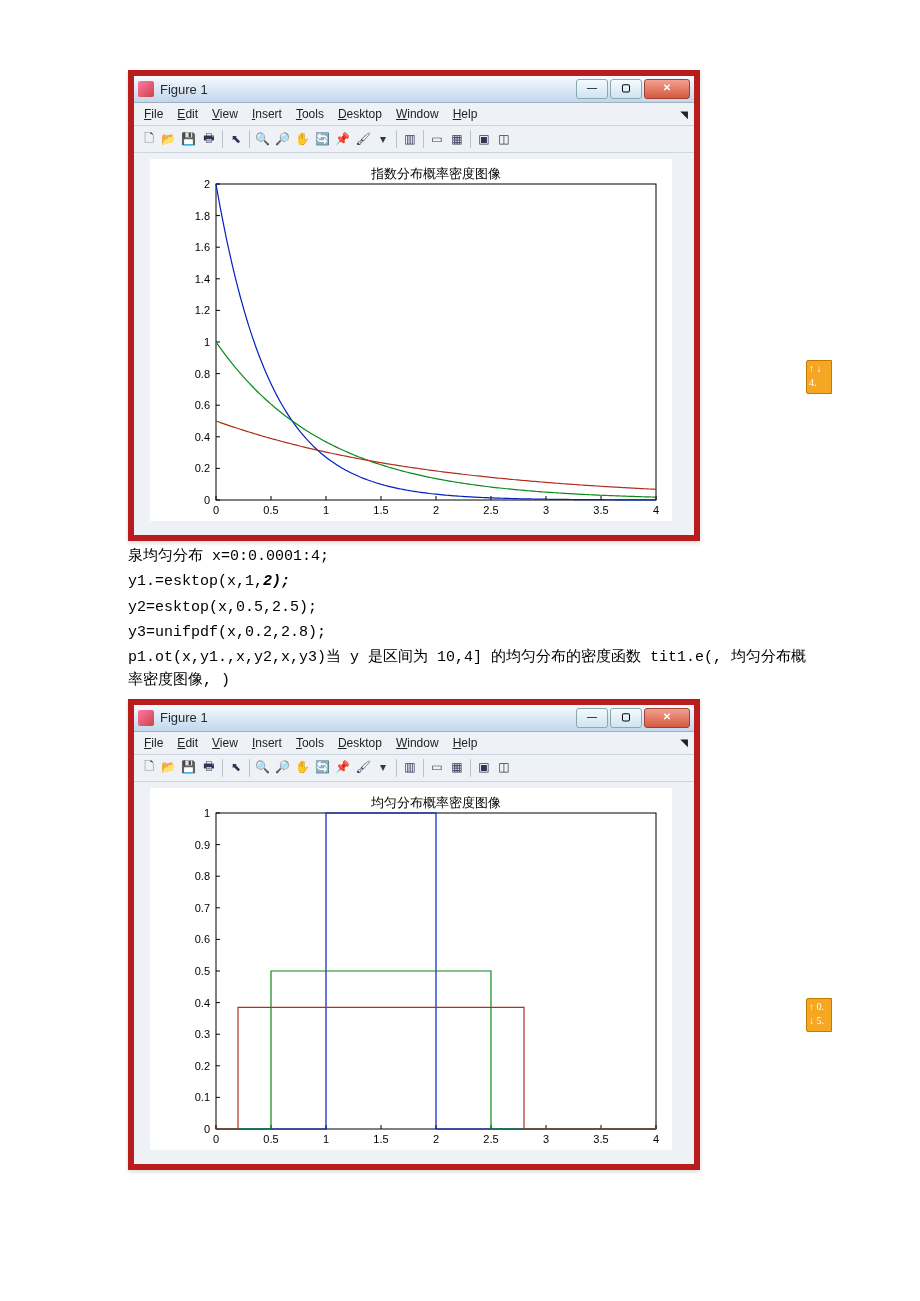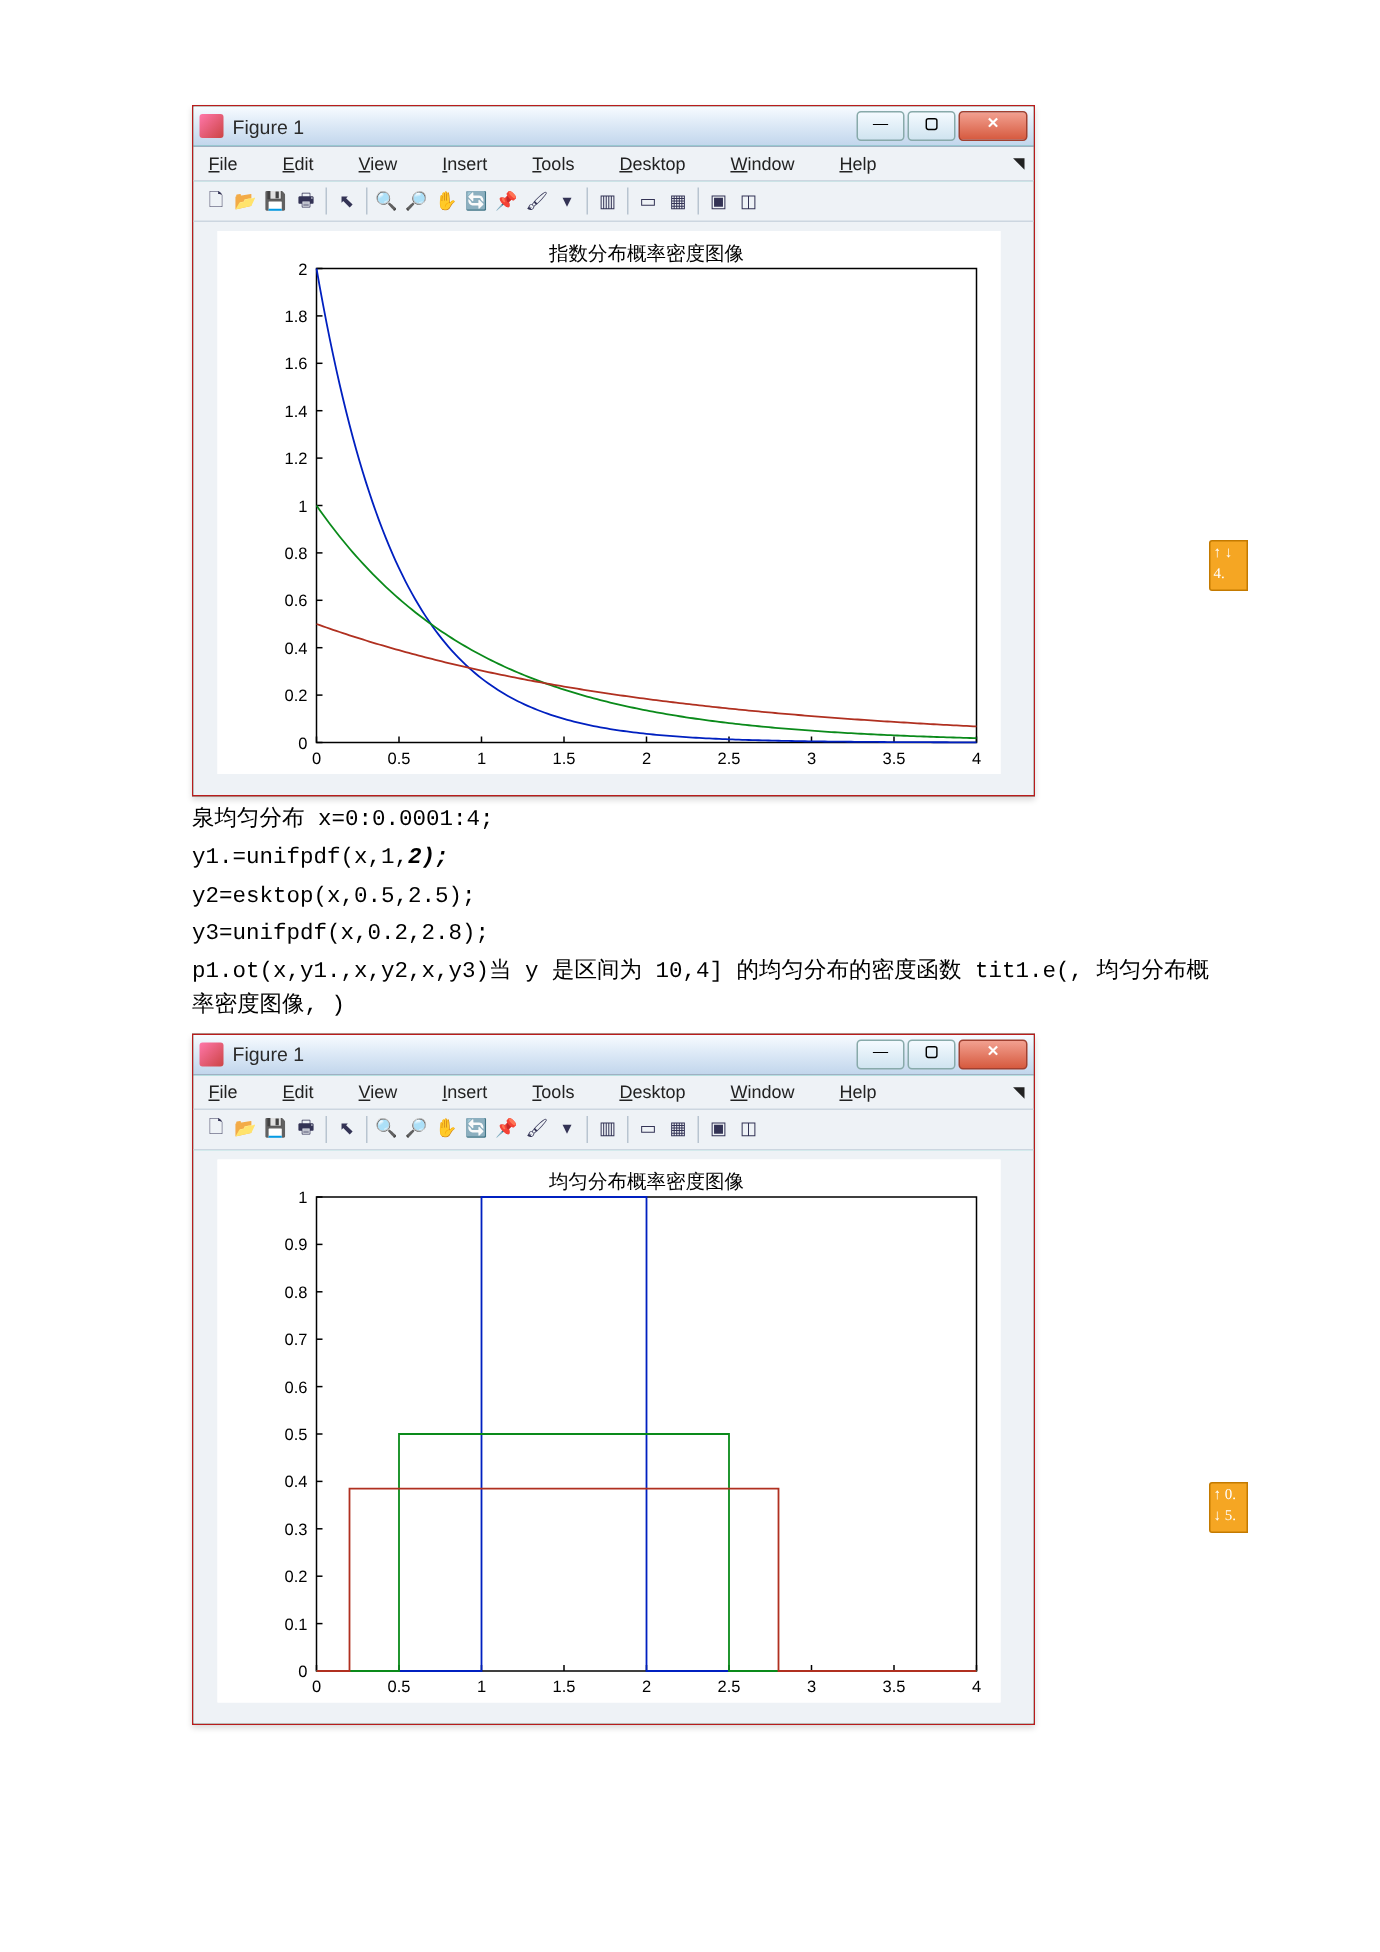--- a/index.html
+++ b/index.html
@@ -1,24 +1,24 @@
 <!DOCTYPE html>
 <html><head>
 <meta charset="utf-8">
 <style>
 body{margin:0;background:#fff;font-family:"SimSun","Songti SC",serif;font-size:15px;color:#000;width:920px}
 .page{padding:70px 110px 30px 128px}
-.figwin{border:1px solid #b91c1c;background:#5eead4;margin:0 0 4px 0;width:560px;box-shadow:0 2px 4px rgba(0,0,0,.15)}
+.figwin{border:6px solid #b91c1c;background:#6d28d9;margin:0 0 4px 0;width:560px;box-shadow:0 2px 4px rgba(0,0,0,.15)}
 .titlebar{background:linear-gradient(to bottom,#f7fbff 0%,#dbe8f6 50%,#c2d6ec 100%);height:26px;display:flex;align-items:center;padding:0 4px;border-bottom:1px solid #9fb0c2}
 .titlebar .icon{width:16px;height:16px;background:linear-gradient(135deg,#f7a,#c44);border-radius:2px;margin-right:6px}
 .titlebar .ttl{font:13px "Segoe UI",Tahoma,sans-serif;color:#2a2a2a;flex:1}
 .winbtns{display:flex;gap:2px}
 .winbtn{width:30px;height:18px;border:1px solid #8aa;border-radius:3px;font:bold 10px/16px "Segoe UI";text-align:center;background:linear-gradient(#f4faff,#d0e4f0);cursor:default}
 .winbtn.close{background:linear-gradient(#f2a090,#d65a3f);color:#fff;border-color:#a04030;width:44px}
-.menubar{height:22px;display:flex;align-items:center;gap:30px;padding:0 10px;font:12px "Segoe UI",Tahoma,sans-serif;color:#222;background:#eef2f6;border-bottom:1px solid #ccd6e0;position:relative}
+.menubar{height:22px;display:flex;align-items:center;gap:14px;padding:0 10px;font:12px "Segoe UI",Tahoma,sans-serif;color:#222;background:#eef2f6;border-bottom:1px solid #ccd6e0;position:relative}
 .menubar span u{text-decoration:underline}
 .menubar .rarrow{position:absolute;right:6px;font-size:10px}
 .toolbar{height:26px;display:flex;align-items:center;gap:2px;padding:0 6px;background:#eef2f6;border-bottom:1px solid #ccd6e0}
 .tbtn{width:18px;height:18px;display:flex;align-items:center;justify-content:center;font-size:12px;color:#335;cursor:default}
 .tsep{width:1px;height:18px;background:#b8c4d0;margin:0 2px}
 .plotarea{background:#eef2f6;padding:6px 16px 14px 16px}
 svg{display:block;background:#fff;border:1px solid #fff}
 .txt{margin:2px 0;line-height:1.55;font-family:"SimSun","Courier New",monospace}
 .txt b{font-weight:bold;font-style:italic}
 .sidetab{position:absolute;right:-22px;width:20px;height:30px;background:#f5a623;border:1px solid #c47a00;border-radius:2px 0 0 2px;font:10px/14px "Segoe UI";color:#fff;padding:1px 2px}
@@ -123,21 +123,21 @@
             <path d="M65 182 L67.2 185.12860961753267 L69.4 188.19526861393294 L71.6 191.2012036936887 L73.8 194.14761727091155 L76 197.0356879503184 L78.2 199.86657099868913 L80.4 202.64139880698866 L82.6 205.36128134333862 L84.8 208.02730659701902 L87 210.64054101367884 L89.19999999999999 213.20202992192839 L91.39999999999999 215.71279795148456 L93.6 218.17384944303652 L95.8 220.58616884999537 L98 222.95072113228858 L100.2 225.26845214235684 L102.4 227.54028900350767 L104.6 229.7671404807771 L106.80000000000001 231.94989734444778 L109 234.089432726369 L111.20000000000002 236.18660246922104 L113.4 238.24224546886367 L115.60000000000002 240.2571840099057 L117.80000000000001 242.23222409462977 L120.00000000000001 244.16815576540392 L122.20000000000002 246.0657534207093 L124.4 247.92577612490965 L126.60000000000002 249.74896791188726 L128.8 251.5360580826665 L131.00000000000003 253.28776149714383 L133.20000000000002 255.00477886004145 L135.40000000000003 256.68779700119836 L137.60000000000002 258.3374891503115 L139.8 259.95451520623686 L142.00000000000003 261.53952200095733 L144.20000000000005 263.0931435583245 L146.40000000000003 264.6160013476766 L148.60000000000002 266.1087045324344 L150.80000000000004 267.5718502137747 L153.00000000000006 269.006023669479 L155.20000000000005 270.41179858805214 L157.40000000000003 271.7897372982054 L159.60000000000005 273.1403909937957 L161.80000000000007 274.46429995431015 L164.00000000000006 275.7619937609854 L166.20000000000005 277.0339915086468 L168.40000000000003 278.2808020133537 L170.60000000000005 279.5029240159323 L172.80000000000007 280.7008463814789 L175.00000000000006 281.8750482949121 L177.20000000000005 283.02599945265365 L179.40000000000003 284.15416025051275 L181.60000000000005 285.25998196785093 L183.80000000000007 286.34390694809963 L186.00000000000006 287.40636877570347 L188.20000000000005 288.4477924495598 L190.40000000000006 289.468594553024 L192.60000000000008 290.4691834205484 L194.80000000000007 291.4499593010213 L197.00000000000006 292.4113145178721 L199.20000000000007 293.3536336260058 L201.40000000000006 294.27729356563003 L203.60000000000008 295.1826638130363 L205.80000000000007 296.07010652839534 L208.00000000000009 296.93997670062606 L210.20000000000007 297.7926222893957 L212.4000000000001 298.62838436430854 L214.60000000000008 299.4475972413382 L216.8000000000001 300.2505886165585 L219.00000000000009 301.0376796972262 L221.2000000000001 301.8091853302683 L223.4000000000001 302.5654141282248 L225.60000000000008 303.30666859269814 L227.8000000000001 304.03324523535764 L230.00000000000009 304.7454346965481 L232.2000000000001 305.4435218615501 L234.4000000000001 306.1277859745375 L236.6000000000001 306.79850075027923 L238.8000000000001 307.4559344836284 L241.0000000000001 308.10035015684446 L243.2000000000001 308.73200554478893 L245.40000000000012 309.3511533180391 L247.6000000000001 309.9580411439598 L249.80000000000013 310.55291178577323 L252.0000000000001 311.1360031996679 L254.20000000000013 311.7075486299841 L256.4000000000001 312.26777670251454 L258.60000000000014 312.81691151595805 L260.8000000000001 313.35517273156194 L263.0000000000001 313.88277566098935 L265.20000000000016 314.39993135244686 L267.4000000000001 314.9068466751066 L269.60000000000014 315.40372440185644 L271.8000000000001 315.8907632904124 L274.0000000000001 316.3681581628237 L276.20000000000016 316.8360999834047 L278.40000000000015 317.29477593512297 L280.60000000000014 317.74436949447494 L282.8000000000002 318.18506050487895 L285.0000000000001 318.6170252486152 L287.20000000000016 319.0404365173408 L289.40000000000015 319.45546368120876 L291.60000000000014 319.8622727566183 L293.8000000000002 320.261026472624 L296.00000000000017 320.6518843360289 L298.20000000000016 321.03500269518986 L300.40000000000015 321.4105348025589 L302.60000000000014 321.77863087598615 L304.8000000000002 322.13943815880896 L307.00000000000017 322.4931009787513 L309.20000000000016 322.8397608056567 L311.4000000000002 323.1795563080781 L313.60000000000014 323.5126234087472 L315.8000000000002 323.8390953389451 L318.00000000000017 324.15910269179705 L320.20000000000016 324.4727734745109 L322.4000000000002 324.7802331595821 L324.6000000000002 325.08160473498424 L326.8000000000002 325.37700875336577 L329.00000000000017 325.66656338027286 L331.20000000000016 325.950384441417 L333.4000000000002 326.228585469007 L335.6000000000002 326.5012777471633 L337.8000000000002 326.7685703564331 L340.00000000000017 327.03057021742404 L342.2000000000002 327.2873821335739 L344.4000000000002 327.5391088330734 L346.6000000000002 327.78585100995866 L348.8000000000002 328.02770736439044 L351.0000000000002 328.26477464213525 L353.2000000000002 328.4971476732652 L355.4000000000002 328.72491941009105 L357.6000000000002 328.9481809643445 L359.80000000000024 329.16702164362414 L362.0000000000002 329.38152898711957 L364.2000000000002 329.59178880062836 L366.4000000000002 329.7978851908794 L368.6000000000002 329.9999005991768 L370.80000000000024 330.1979158343774 L373.0000000000002 330.3920101052156 L375.2000000000002 330.5822610519876 L377.4000000000002 330.7687447776089 L379.60000000000025 330.9515358780562 L381.80000000000024 331.1307074722069 L384.0000000000002 331.30633123108765 L386.2000000000002 331.4784774065438 L388.40000000000026 331.64721485934064 L390.60000000000025 331.81261108670935 L392.80000000000024 331.97473224934606 L395.0000000000002 332.1336431978775 L397.2000000000003 332.28940749880195 L399.40000000000026 332.44208745991665 L401.60000000000025 332.5917441552418 L403.80000000000024 332.73843744945106 L406.0000000000002 332.88222602181787 L408.2000000000003 333.0231673896885 L410.40000000000026 333.1613179314894 L412.60000000000025 333.2967329092792 L414.80000000000024 333.4294664908547 L417.0000000000003 333.5595717714182 L419.2000000000003 333.6871007948167 L421.40000000000026 333.81210457436003 L423.60000000000025 333.93463311322677 L425.8000000000003 334.0547354244662 L428.0000000000003 334.1724595506041 L430.2000000000003 334.2878525828607 L432.40000000000026 334.4009606799874 L434.6000000000003 334.5118290867313 L436.8000000000003 334.6205021519333 L439.0000000000003 334.7270233462685 L441.2000000000003 334.8314352796349 L443.40000000000026 334.933779718198 L445.6000000000003 335.0340976010979 L447.8000000000003 335.13242905682534 L450.0000000000003 335.2288134192737 L452.2000000000003 335.3232892434731 L454.4000000000003 335.4158943210129 L456.6000000000003 335.50666569515886 L458.8000000000003 335.595639675671 L461.0000000000003 335.6828518533278 L463.20000000000033 335.76833711416316 L465.4000000000003 335.8521296534213 L467.6000000000003 335.93426298923515 L469.8000000000003 336.01476997603413 L472.00000000000034 336.0936828176864 L474.20000000000033 336.1710330803808 L476.4000000000003 336.24685170525385 L478.6000000000003 336.32116902076626 L480.8000000000003 336.3940147548353 L483.00000000000034 336.46541804672586 L485.20000000000033 336.5354074587067 L487.4000000000003 336.6040109874758 L489.6000000000003 336.67125607535945 L491.80000000000035 336.7371696212894 L494.00000000000034 336.8017779915629 L496.20000000000033 336.8651070303895 L498.4000000000003 336.9271820702291 L500.60000000000036 336.9880279419254 L502.80000000000035 337.0476689846382 L505.0000000000003 337.10612905558 " fill="none" stroke="#0a8a1a" stroke-width="1.2"></path>
             <path d="M65 261 L67.2 261.78606313381573 L69.4 262.56430480876634 L71.6 263.3348028496679 L73.8 264.0976343069665 L76 264.8528754644436 L78.2 265.60060184684437 L80.4 266.34088822743007 L82.6 267.07380863545575 L84.8 267.79943636357297 L87 268.51784397515917 L89.19999999999999 269.22910331157425 L91.39999999999999 269.93328549934455 L93.6 270.63046095727566 L95.8 271.32069940349436 L98 272.00406986242047 L100.2 272.6806406716693 L102.4 273.3504794888857 L104.6 274.0136532985095 L106.80000000000001 274.6702284184744 L109 275.32027050683945 L111.20000000000002 275.9638445683552 L113.4 276.6010149609642 L115.60000000000002 277.2318454022366 L117.80000000000001 277.8563989757423 L120.00000000000001 278.47473813735905 L122.20000000000002 279.08692472151824 L124.4 279.6930199473886 L126.60000000000002 280.2930844249977 L128.8 280.8871781612934 L131.00000000000003 281.4753605661443 L133.20000000000002 282.0576904582812 L135.40000000000003 282.63422607117843 L137.60000000000002 283.2050250588778 L139.8 283.77014450175386 L142.00000000000003 284.32964091222163 L144.20000000000005 284.88357024038856 L146.40000000000003 285.431987879649 L148.60000000000002 285.9749486722239 L150.80000000000004 286.512506914645 L153.00000000000006 287.04471636318453 L155.20000000000005 287.5716302392308 L157.40000000000003 288.0933012346105 L159.60000000000005 288.609781516858 L161.80000000000007 289.1211227344318 L164.00000000000006 289.6273760218799 L166.20000000000005 290.12859200495285 L168.40000000000003 290.6248208056667 L170.60000000000005 291.1161120473149 L172.80000000000007 291.60251485943115 L175.00000000000006 292.084077882702 L177.20000000000005 292.560849273831 L179.40000000000003 293.0328767103547 L181.60000000000005 293.50020739541 L183.80000000000007 293.96288806245485 L186.00000000000006 294.4209649799416 L188.20000000000005 294.8744839559436 L190.40000000000006 295.3234903427366 L192.60000000000008 295.76802904133325 L194.80000000000007 296.20814450597396 L197.00000000000006 296.6438807485719 L199.20000000000007 297.0752813431145 L201.40000000000006 297.50238943002074 L203.60000000000008 297.92524772045516 L205.80000000000007 298.34389850059915 L208.00000000000009 298.75838363587974 L210.20000000000007 299.16874457515576 L212.4000000000001 299.57502235486317 L214.60000000000008 299.97725760311846 L216.8000000000001 300.3754905437816 L219.00000000000009 300.76976100047864 L221.2000000000001 301.1601084005838 L223.4000000000001 301.54657177916226 L225.60000000000008 301.929189782874 L227.8000000000001 302.3080006738383 L230.00000000000009 302.68304233345987 L232.2000000000001 303.05435226621717 L234.4000000000001 303.421967603413 L236.6000000000001 303.78592510688736 L238.8000000000001 304.1462611726939 L241.0000000000001 304.50301183473954 L243.2000000000001 304.85621276838765 L245.40000000000012 305.2058992940261 L247.6000000000001 305.55210638059873 L249.80000000000013 305.8948686491027 L252.0000000000001 306.23422037605064 L254.20000000000013 306.57019549689784 L256.4000000000001 306.90282760943654 L258.60000000000014 307.2321499771551 L260.8000000000001 307.5581955325647 L263.0000000000001 307.8809968804927 L265.20000000000016 308.20058630134275 L267.4000000000001 308.5169957543234 L269.60000000000014 308.8302568806435 L271.8000000000001 309.1404010066768 L274.0000000000001 309.44745914709443 L276.20000000000016 309.75146200796615 L278.40000000000015 310.0524399898315 L280.60000000000014 310.35042319073943 L282.8000000000002 310.6454414092584 L285.0000000000001 310.9375241474561 L287.20000000000016 311.2267006138497 L289.40000000000015 311.5129997263268 L291.60000000000014 311.7964501150374 L293.8000000000002 312.0770801252564 L296.00000000000017 312.35491782021876 L298.20000000000016 312.6299909839255 L300.40000000000015 312.9023271239222 L302.60000000000014 313.1719534740498 L304.8000000000002 313.43889699716806 L307.00000000000017 313.70318438785176 L309.20000000000016 313.96484207506006 L311.4000000000002 314.2238962247799 L313.60000000000014 314.48037274264203 L315.8000000000002 314.734297276512 L318.00000000000017 314.98569521905483 L320.20000000000016 315.23459171027423 L322.4000000000002 315.4810116400267 L324.6000000000002 315.72497965051065 L326.8000000000002 315.9665201387304 L329.00000000000017 316.20565725893607 L331.20000000000016 316.4424149250389 L333.4000000000002 316.6768168130029 L335.6000000000002 316.9088863632121 L337.8000000000002 317.13864678281504 L340.00000000000017 317.366121048045 L342.2000000000002 317.5913319065182 L344.4000000000002 317.81430187950804 L346.6000000000002 318.0350532641977 L348.8000000000002 318.2536081359096 L351.0000000000002 318.46998835031303 L353.2000000000002 318.68421554560973 L355.4000000000002 318.89631114469785 L357.6000000000002 319.1062963573139 L359.80000000000024 319.3141921821543 L362.0000000000002 319.5200194089746 L364.2000000000002 319.72379862066913 L366.4000000000002 319.9255501953288 L368.6000000000002 320.12529430827925 L370.80000000000024 320.3230509340982 L373.0000000000002 320.5188398486131 L375.2000000000002 320.7126806308785 L377.4000000000002 320.90459266513415 L379.60000000000025 321.0945951427434 L381.80000000000024 321.2827070641124 L384.0000000000002 321.46894724059 L386.2000000000002 321.65333429634904 L388.40000000000026 321.83588667024884 L390.60000000000025 322.0166226176788 L392.80000000000024 322.19556021238435 L395.0000000000002 322.3727173482741 L397.2000000000003 322.54811174120914 L399.40000000000026 322.7217609307751 L401.60000000000025 322.89368228203546 L403.80000000000024 323.0638929872688 L406.0000000000002 323.23241006768734 L408.2000000000003 323.3992503751396 L410.40000000000026 323.5644305937954 L412.60000000000025 323.7279672418142 L414.80000000000024 323.88987667299716 L417.0000000000003 324.0501750784222 L419.2000000000003 324.2088784880636 L421.40000000000026 324.36600277239444 L423.60000000000025 324.52156364397416 L425.8000000000003 324.67557665901955 L428.0000000000003 324.82805721896045 L430.2000000000003 324.9790205719799 L432.40000000000026 325.12848181453904 L434.6000000000003 325.27645589288664 L436.8000000000003 325.42295760455386 L439.0000000000003 325.56800159983396 L441.2000000000003 325.7116023832474 L443.40000000000026 325.85377431499205 L445.6000000000003 325.99453161237966 L447.8000000000003 326.13388835125727 L450.0000000000003 326.27185846741486 L452.2000000000003 326.408455757979 L454.4000000000003 326.5436938827927 L456.6000000000003 326.677586365781 L458.8000000000003 326.8101465963038 L461.0000000000003 326.9413878304947 L463.20000000000033 327.0713231925864 L465.4000000000003 327.1999656762234 L467.6000000000003 327.3273281457614 L469.8000000000003 327.45342333755326 L472.00000000000034 327.57826386122343 L474.20000000000033 327.70186220092825 L476.4000000000003 327.82423071660463 L478.6000000000003 327.94538164520617 L480.8000000000003 328.0653271019267 L483.00000000000034 328.1840790814118 L485.20000000000033 328.3016494589585 L487.4000000000003 328.41804999170233 L489.6000000000003 328.53329231979376 L491.80000000000035 328.6473879675615 L494.00000000000034 328.76034834466543 L496.20000000000033 328.87218474723744 L498.4000000000003 328.982908359011 L500.60000000000036 329.0925302524395 L502.80000000000035 329.2010613898036 L505.0000000000003 329.30851262430764 " fill="none" stroke="#b03020" stroke-width="1.2"></path>
           </svg>
   </div>
 </div>
 <div class="sidetab" style="top:290px">↑
 ↓ 4.</div>
 </div>
 
 <p class="txt">泉均匀分布 x=0:0.0001:4;</p>
-<p class="txt"><span>y1.=unifpdf(x,1,</span><b>2);</b></p>
+<p class="txt"><span>y1.=esktop(x,1,</span><b>2);</b></p>
 <p class="txt">y2=esktop(x,0.5,2.5);</p>
 <p class="txt">y3=unifpdf(x,0.2,2.8);</p>
 <p class="txt">p1.ot(x,y1.,x,y2,x,y3)当 y 是区间为 10,4] 的均匀分布的密度函数 tit1.e(, 均匀分布概率密度图像, )</p>
 
 <div class="figwrap" style="margin-top:6px">
 <div class="figwin">
   <div class="titlebar">
     <span class="icon"></span>
     <span class="ttl">Figure 1</span>
     <div class="winbtns">

